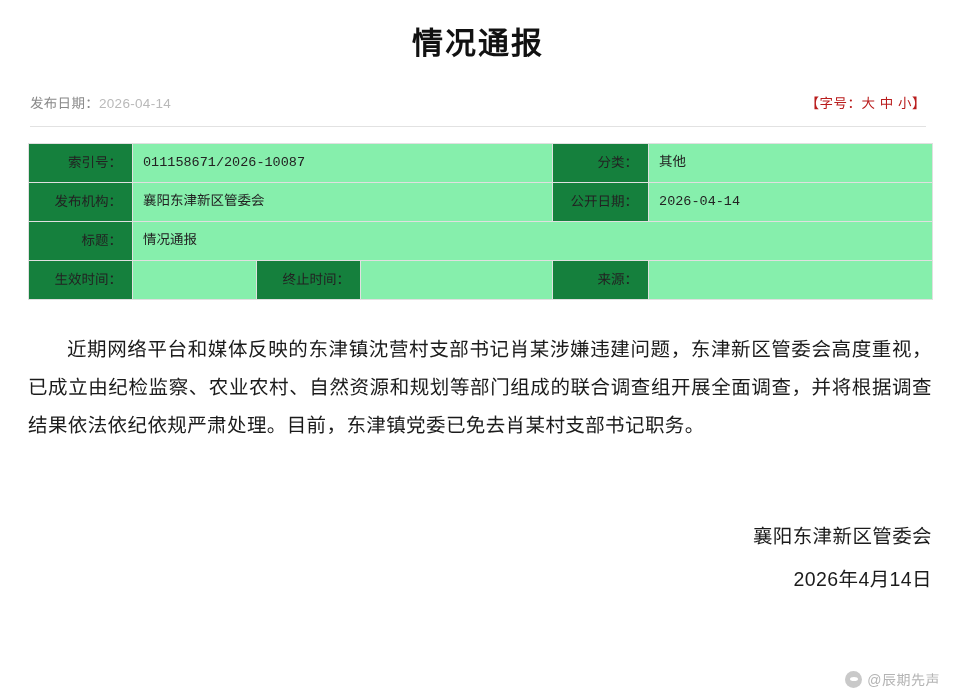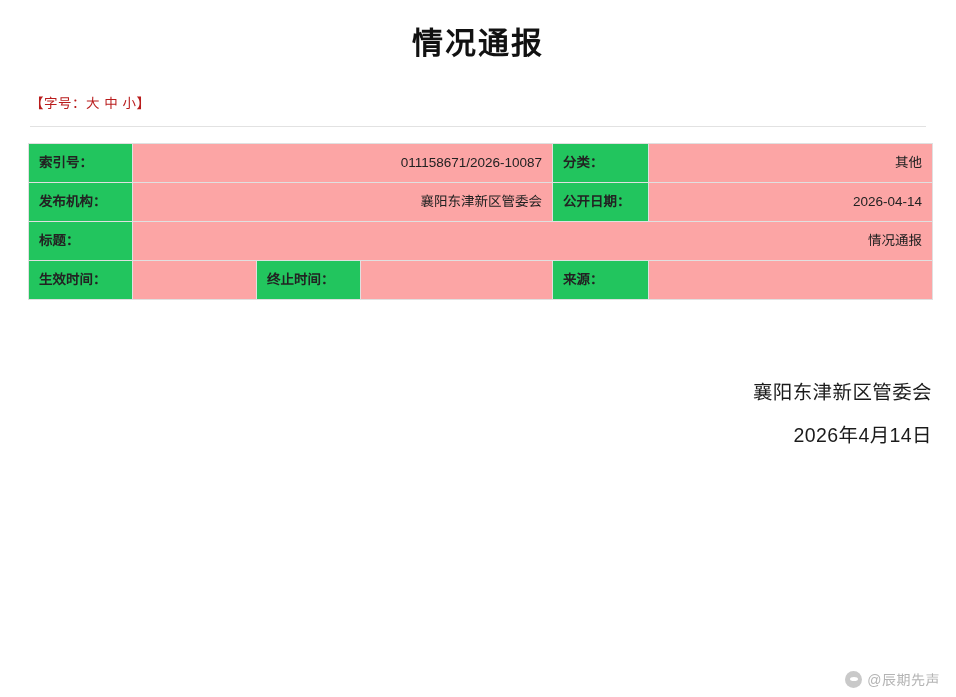--- a/index.html
+++ b/index.html
@@ -71,29 +71,30 @@
   table.info td {
     border: 1px solid #e0e0e0;
     height: 30px;
     padding: 4px 10px;
     vertical-align: middle;
     color: #222;
     line-height: 1.4;
     word-break: break-all;
   }
   td.label {
-    background: #22c55e;
+    background: #15803d;
+    text-align: right;
+    color: #222;
+    font-weight: 400;
+    white-space: nowrap;
+  }
+  td.value {
+    background: #86efac;
     text-align: left;
-    color: #222;
-    font-weight: 700;
-    white-space: nowrap;
-  }
-  td.value {
-    background: #fca5a5;
-    text-align: right;
+    font-family: Liberation Mono, monospace;
   }
   .body-text {
     margin: 30px auto 0 auto;
     width: 904px;
     font-size: 19.5px;
     line-height: 1.95;
     color: #1b1b1b;
     letter-spacing: 0.4px;
     text-align: justify;
   }
@@ -148,20 +149,23 @@
   }
 </style>
 </head>
 <body>
 
 <div class="page">
 
   <div class="doc-title">情况通报</div>
 
   <div class="meta-row">
+    <div class="meta-left">
+      <span>发布日期：</span><span class="pubdate-value">2026-04-14</span>
+    </div>
     <div class="meta-right">
       <span>【字号：</span><span class="fontsize-opt">大</span>&nbsp;<span class="fontsize-opt">中</span>&nbsp;<span class="fontsize-opt">小</span><span>】</span>
     </div>
   </div>
 
   <div class="divider"></div>
 
   <table class="info">
     <colgroup>
       <col style="width:104px">
@@ -193,20 +197,21 @@
         <td class="value"></td>
         <td class="label">终止时间：</td>
         <td class="value"></td>
         <td class="label">来源：</td>
         <td class="value"></td>
       </tr>
     </tbody>
   </table>
 
   <div class="body-text">
+    <p>近期网络平台和媒体反映的东津镇沈营村支部书记肖某涉嫌违建问题，东津新区管委会高度重视，已成立由纪检监察、农业农村、自然资源和规划等部门组成的联合调查组开展全面调查，并将根据调查结果依法依纪依规严肃处理。目前，东津镇党委已免去肖某村支部书记职务。</p>
   </div>
 
   <div class="sign">
     <div class="sign-org">襄阳东津新区管委会</div>
     <div class="sign-date">2026年4月14日</div>
   </div>
 
   <div class="watermark">
     <span class="weibo-eye"></span>
     <span>@辰期先声</span>

